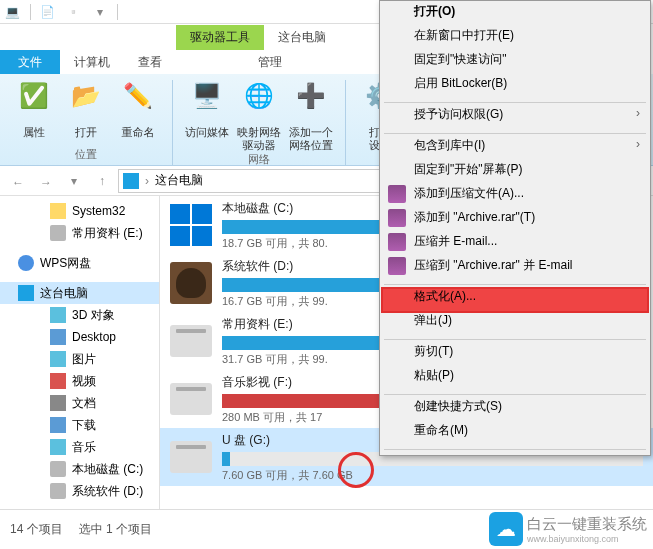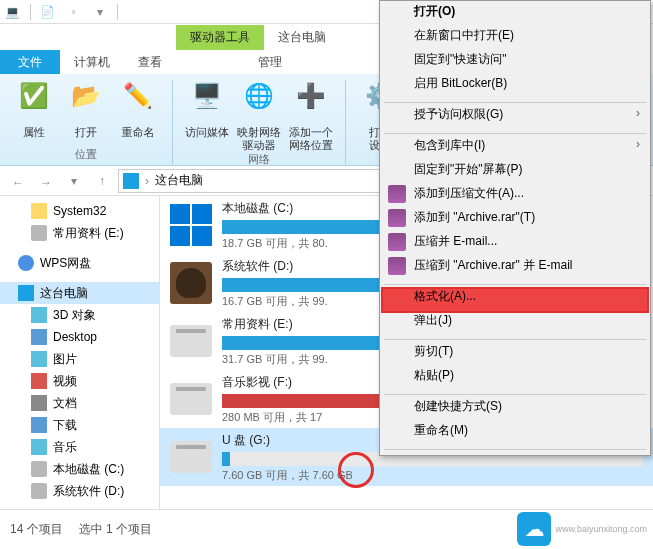--- a/index.html
+++ b/index.html
@@ -22,21 +22,21 @@
 .rb-btn span{font-size:11px;color:#333;text-align:center;line-height:13px;margin-top:14px}
 .rb-gsep{width:1px;background:#b0d0e8;margin:0 4px}
 .rb-label{font-size:11px;color:#666;margin-top:auto;padding-bottom:3px}
 .addr-bar{height:30px;display:flex;align-items:center;padding:3px 6px;gap:4px;background:#fff;border-bottom:1px solid #e0e0e0}
 .nav-btn{width:24px;height:24px;border-radius:2px;display:flex;align-items:center;justify-content:center;color:#888}
 .addr-box{flex:1;height:24px;border:1px solid #ccc;display:flex;align-items:center;padding:0 4px;gap:6px}
 .pc-ic{width:16px;height:16px;background:#1ba1e2}
 .main{display:flex;height:340px}
 .tree{width:160px;border-right:1px solid #e0e0e0;overflow:hidden;padding-top:4px}
 .tree-item{display:flex;align-items:center;height:22px;padding-left:18px;gap:6px;cursor:pointer}
-.tree-item.l2{padding-left:31px}
+.tree-item.l2{padding-left:50px}
 .tree-item.sel{background:#cce8ff}
 .ti-ic{width:16px;height:16px;flex-shrink:0}
 .folder{background:#ffd968}
 .disk{background:#b8b8b8;border-radius:2px}
 .content{flex:1;overflow:hidden}
 .drive-row{display:flex;align-items:center;padding:6px 10px;gap:10px;height:58px}
 .drive-row.sel{background:#cce8ff}
 .drv-ic{width:42px;height:32px;background:#ddd;border-radius:3px;position:relative;flex-shrink:0}
 .drv-ic::after{content:"";position:absolute;top:4px;left:6px;right:6px;height:4px;background:#aaa;border-radius:1px}
 .drv-info{flex:1}
@@ -338,15 +338,16 @@
 </div>
 
 <div class="status">
   <span>14 个项目</span>
   <span>选中 1 个项目</span>
 </div>
 
 <div class="watermark">
   <div class="wm-ic">☁</div>
   <div>
+    <div class="wm-txt">白云一键重装系统</div>
     <div class="wm-sub">www.baiyunxitong.com</div>
   </div>
 </div>
 
 </body></html>

